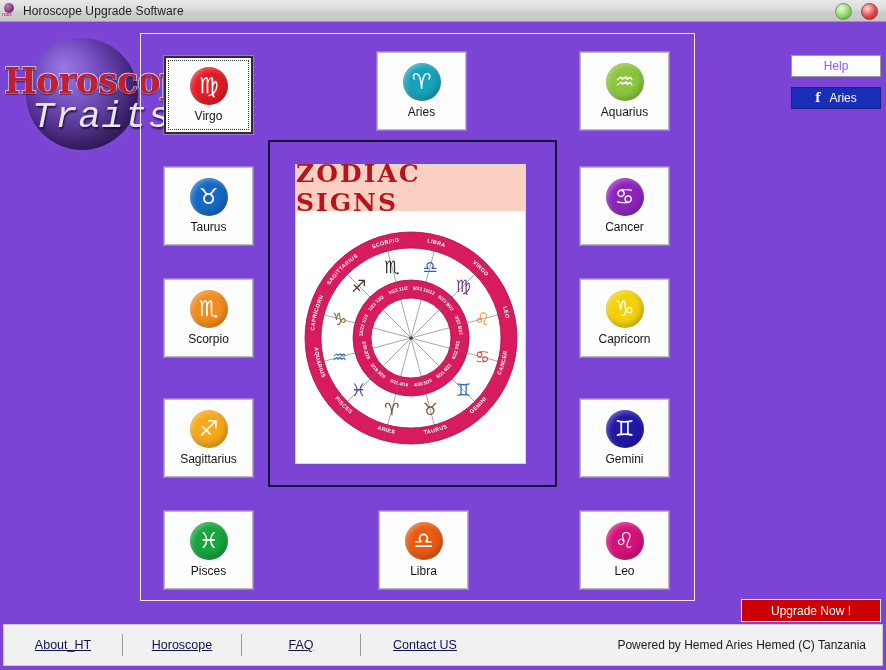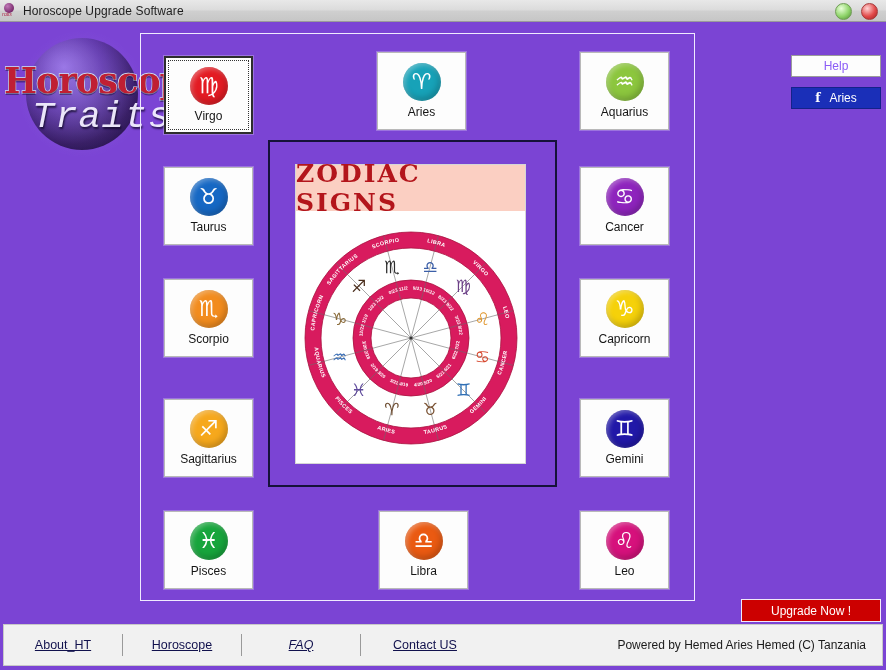--- a/index.html
+++ b/index.html
@@ -323,20 +323,20 @@
     <span>Aries</span>
   </div>
   <div class="upgrade-btn">Upgrade Now !</div>
 
   <div class="footer">
     <div class="flinks" id="footer-links">
         <div class="flink" style="width: 118px;">About_HT</div>
         <div class="fsep"></div>
         <div class="flink" style="width: 118px;">Horoscope</div>
         <div class="fsep"></div>
-        <div class="flink" style="width: 118px; font-style: italic;">FAQ</div>
+        <div class="flink" style="width: 118px;">FAQ</div>
         <div class="fsep"></div>
         <div class="flink" style="width: 128px;">Contact US</div>
       </div>
     <div class="powered">Powered by Hemed Aries Hemed (C) Tanzania</div>
   </div>
 
 </div>
 
 </body></html>

